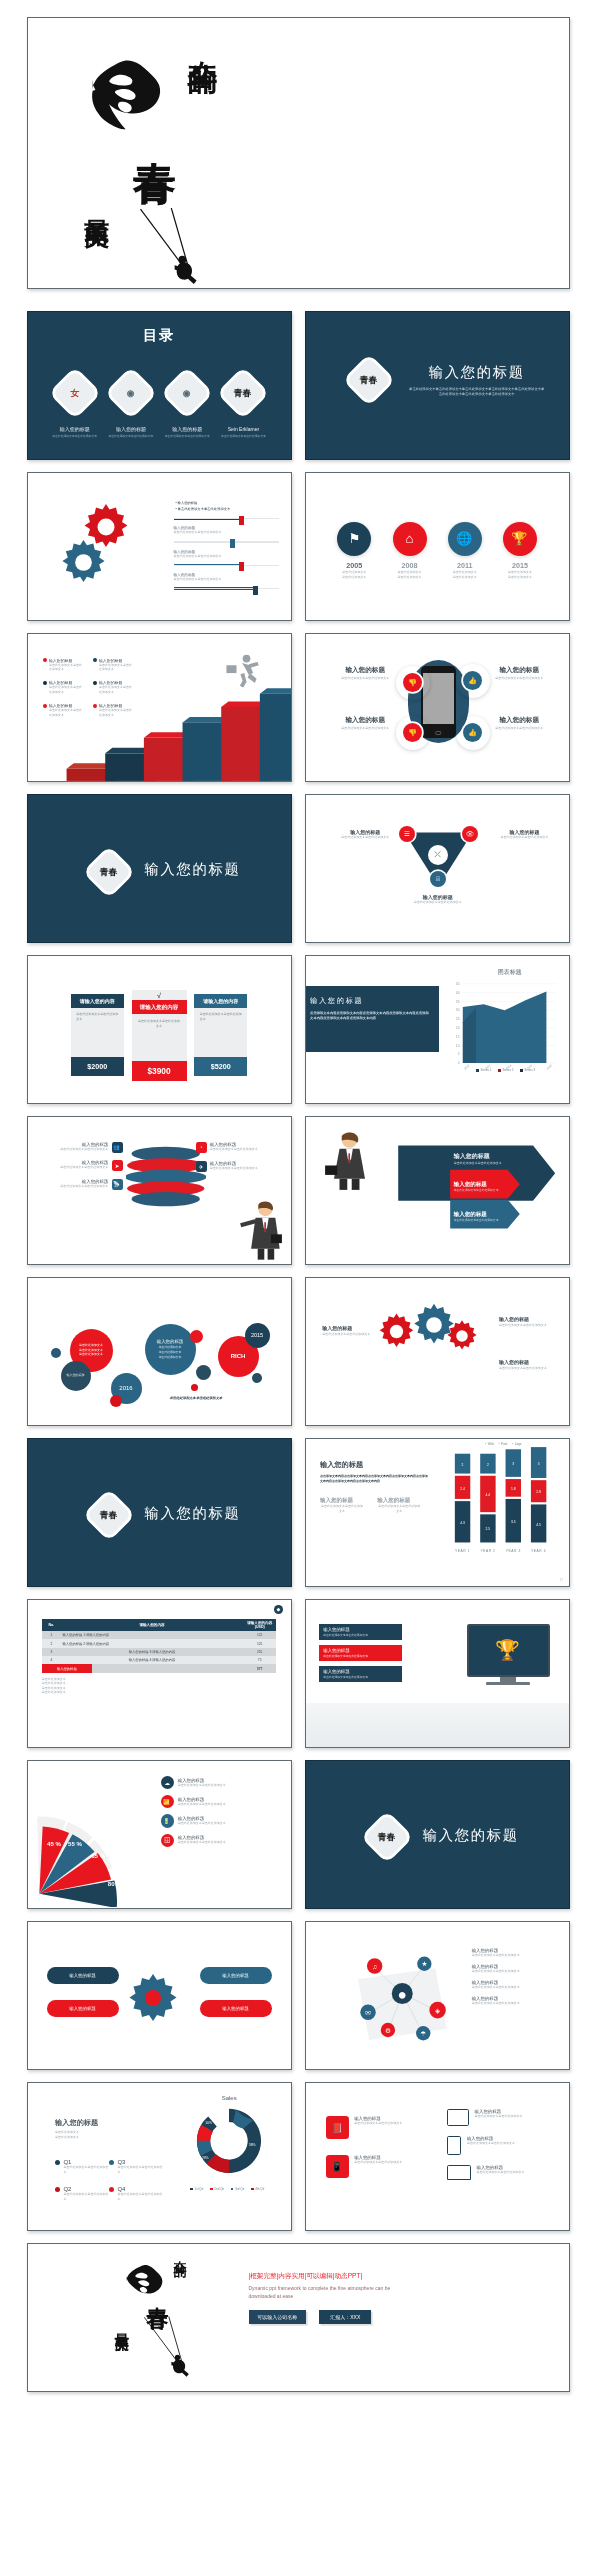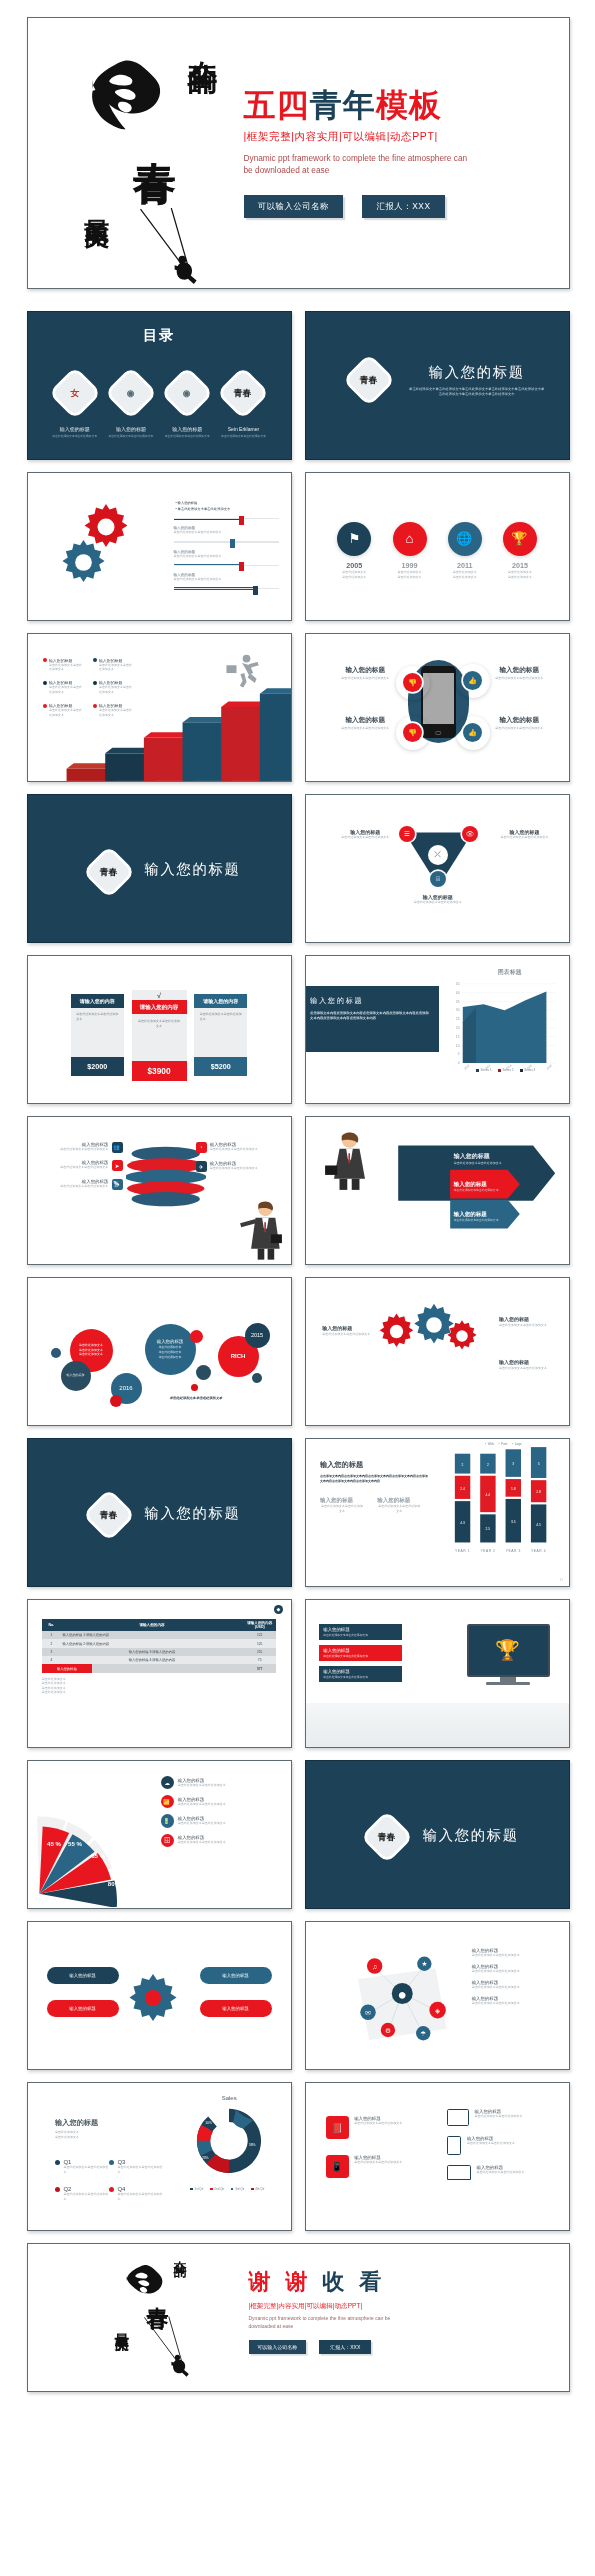--- a/index.html
+++ b/index.html
@@ -112,31 +112,20 @@
         <svg class="climber-svg" width="77" height="77" viewBox="0 0 140 140">
           <line x1="10" y1="2" x2="86" y2="104" stroke="#111" stroke-width="2.2"></line>
           <line x1="66" y1="0" x2="96" y2="104" stroke="#111" stroke-width="2.2"></line>
           <circle cx="86" cy="94" r="7" fill="#111"></circle>
           <path fill="#111" d="M82 100c8-3 16 0 20 7 3 6 2 13-2 18-3 4-8 6-13 5-6-1-10-6-11-12-1-7 1-14 6-18z"></path>
           <path fill="#111" d="M72 104l22 6 4 9-26-7z"></path>
           <path fill="#111" d="M96 118l16 14-5 6-16-14z"></path>
         </svg>
       </div>
 
-      <div class="cover-right">
-        <div class="cv-title">
-          <span class="red">五四</span><span class="blue">青年</span><span class="red">模板</span>
-        </div>
-        <div class="cv-sub">|框架完整|内容实用|可以编辑|动态PPT|</div>
-        <div class="cv-en">Dynamic ppt framework to complete the fine atmosphere can be downloaded at ease</div>
-        <div class="cv-btns">
-          <div class="cv-btn">可以输入公司名称</div>
-          <div class="cv-btn">汇报人：XXX</div>
-        </div>
-      </div>
     </div>
   </div>
 
   <div class="grid">
 
     <div class="cell">
       <div class="slide dark">
         <div class="h-title white" style="position:absolute;left:0;right:0;top:14.3px;text-align:center;font-weight:bold;">目录</div>
         <div class="cat-row">
           <div class="cat">
@@ -244,21 +233,21 @@
       <div class="slide">
         <div style="position:absolute;left:0;right:0;top:49px;display:flex;justify-content:space-around;padding:0 21px;">
           <div style="width:45px;text-align:center;">
             <div class="circ" style="margin:0 auto;background:#1d4258;">⚑</div>
             <div style="margin-top:5.5px;font-size:7.2px;color:#5c6b75;font-weight:bold;">2005</div>
             <div class="tiny blur" style="white-space:pre-line;">单击此处添加文本
 单击此处添加文本</div>
           </div>
           <div style="width:45px;text-align:center;">
             <div class="circ" style="margin:0 auto;background:#e8171f;">⌂</div>
-            <div style="margin-top:5.5px;font-size:7.2px;color:#8e9aa3;font-weight:bold;">1999</div>
+            <div style="margin-top:5.5px;font-size:7.2px;color:#8e9aa3;font-weight:bold;">2008</div>
             <div class="tiny blur" style="white-space:pre-line;">单击此处添加文本
 单击此处添加文本</div>
           </div>
           <div style="width:45px;text-align:center;">
             <div class="circ" style="margin:0 auto;background:#2a6585;">🌐</div>
             <div style="margin-top:5.5px;font-size:7.2px;color:#8e9aa3;font-weight:bold;">2011</div>
             <div class="tiny blur" style="white-space:pre-line;">单击此处添加文本
 单击此处添加文本</div>
           </div>
           <div style="width:45px;text-align:center;">
@@ -1101,24 +1090,20 @@
           <line x1="10" y1="2" x2="86" y2="104" stroke="#111" stroke-width="2"></line>
           <line x1="66" y1="0" x2="96" y2="104" stroke="#111" stroke-width="2"></line>
           <circle cx="86" cy="94" r="6" fill="#111"></circle>
           <path fill="#111" d="M82 100c8-3 16 0 20 7 3 6 2 13-2 18-3 4-8 6-13 5-6-1-10-6-11-12-1-7 1-14 6-18z"></path>
           <path fill="#111" d="M72 104l22 6 4 9-26-7z"></path>
           <path fill="#111" d="M96 118l16 14-5 6-16-14z"></path>
         </svg>
       </div>
 
       <div style="position:absolute;left:221px;top:23px;width:232px;">
-        <div style="font-size:22px;font-weight:bold;letter-spacing:4.4px;">
-          <span style="color:#e8171f;">谢 谢</span>
-          <span style="color:#1d4258;">收 看</span>
-        </div>
         <div style="margin-top:5.5px;font-size:6.6px;color:#e8171f;">|框架完整|内容实用|可以编辑|动态PPT|</div>
         <div style="margin-top:4.4px;font-size:5px;color:#9a6a6a;line-height:1.5;max-width:149px;">Dynamic ppt framework to complete the fine atmosphere can be downloaded at ease</div>
         <div style="margin-top:10px;display:flex;gap:13.2px;">
           <div style="background:#22465e;color:#fff;font-size:5px;padding:3.9px 8.8px;box-shadow:1.7px 1.7px 0 rgba(0,0,0,.13);">可以输入公司名称</div>
           <div style="background:#1d4258;color:#fff;font-size:5px;padding:3.9px 11px;box-shadow:1.7px 1.7px 0 rgba(0,0,0,.13);">汇报人：XXX</div>
         </div>
       </div>
     </div>
   </div>
 

